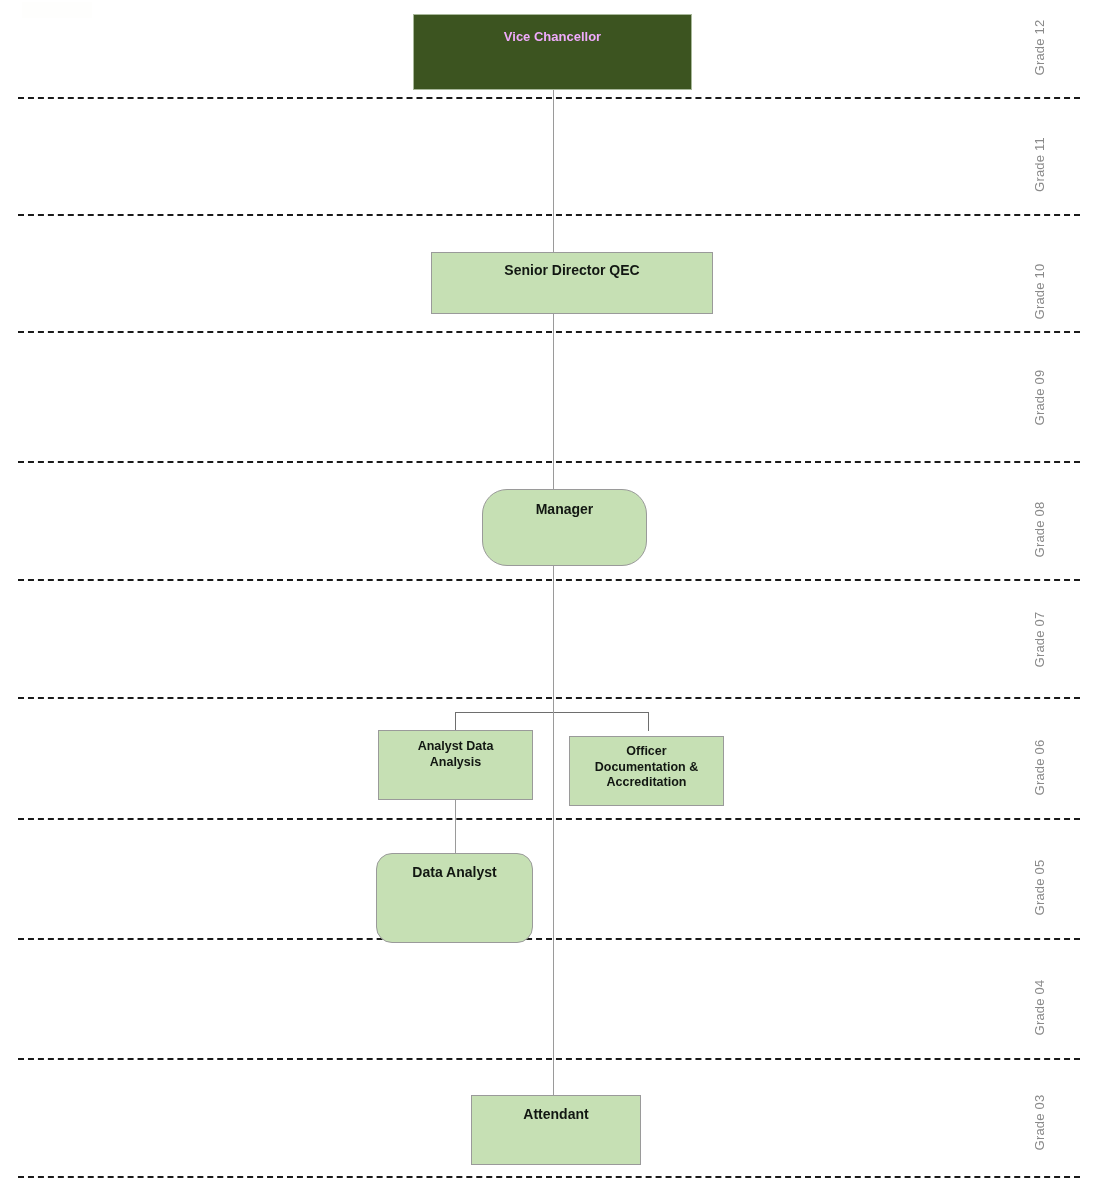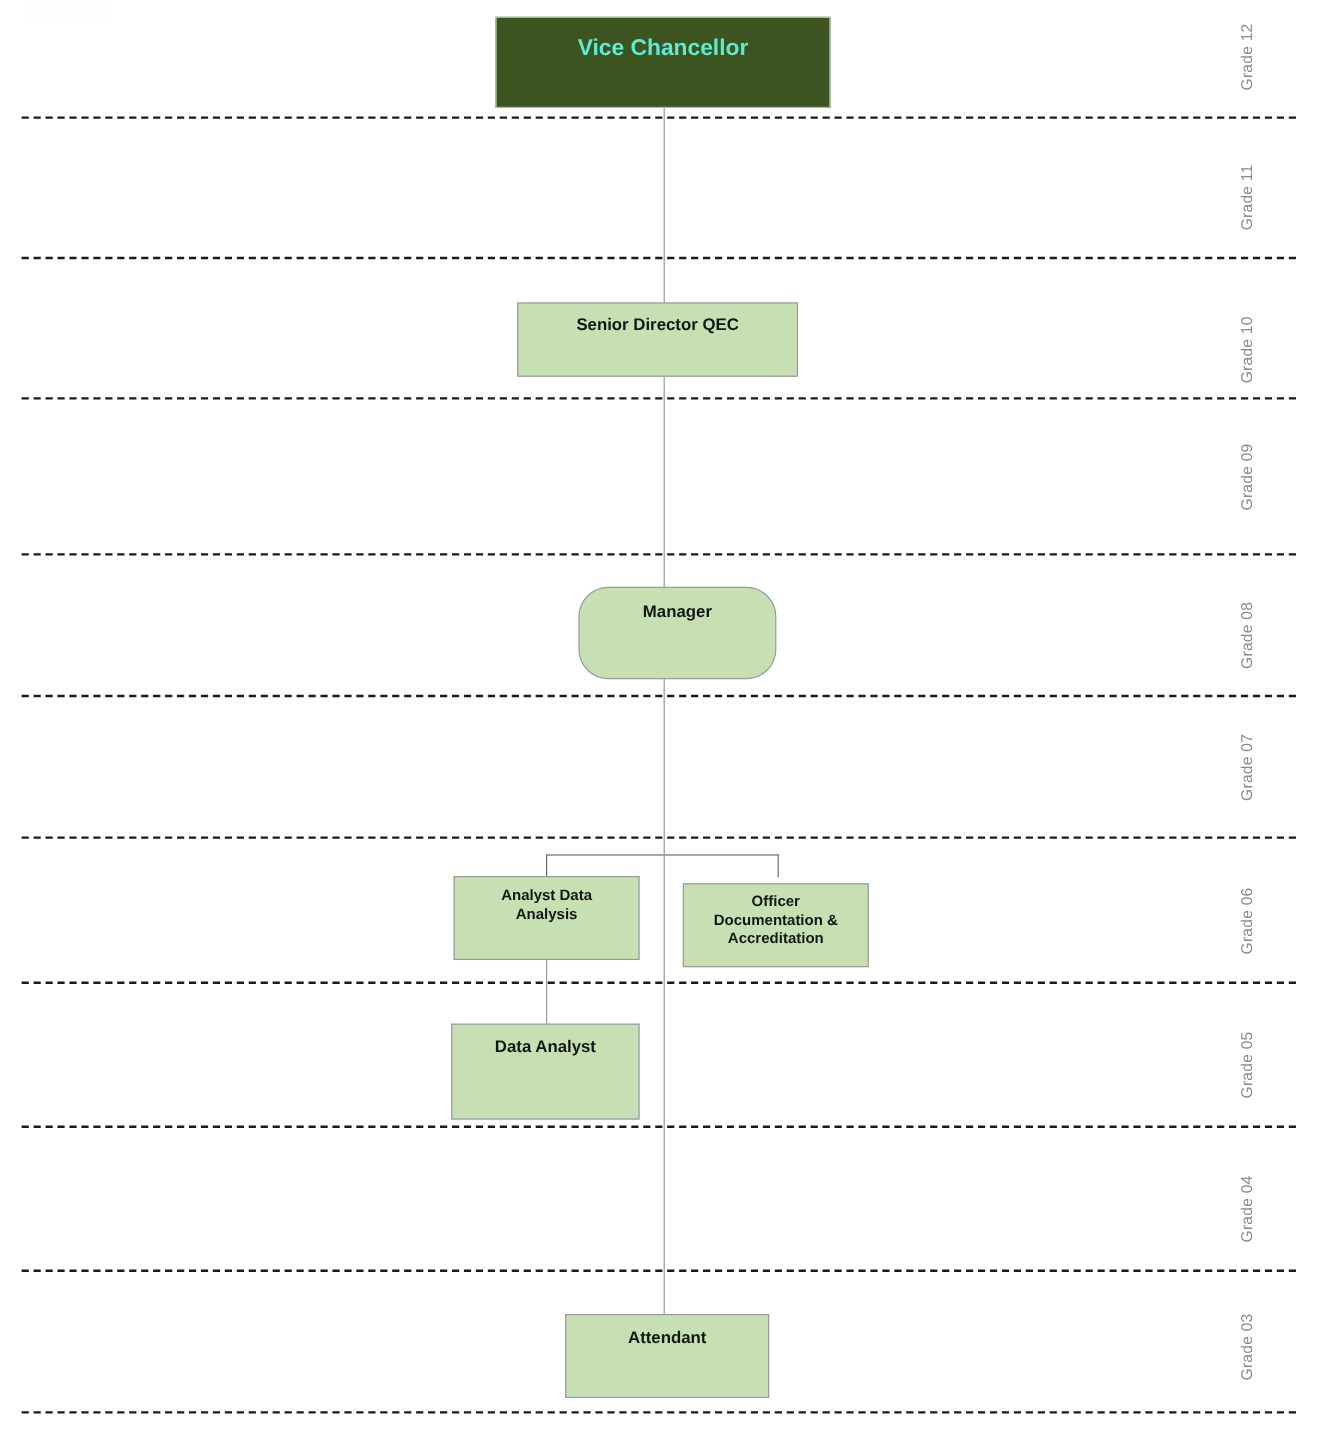--- a/index.html
+++ b/index.html
@@ -75,22 +75,22 @@
     line-height: 1.25;
     color: #121712;
     padding: 0 6px;
     white-space: pre-line;
   }
   .node.level-top {
     background: #3c5420;
     border: 1px solid #a8b89a;
   }
   .node.level-top .node-label {
-    color: #5eead4;
-    font-size: 19px;
+    color: #f0abfc;
+    font-size: 13px;
   }
   .node.small-text .node-label {
     font-size: 12.5px;
   }
 
   
   .corner-artifact {
     position: absolute;
     left: 22px;
     top: 2px;
@@ -140,40 +140,40 @@
   <div class="connector-dark v" style="left:648px; top:712px; height:19px;"></div>
 
   <div class="connector v" style="left:455px; top:799px; height:55px;"></div>
 
   <div class="connector v" style="left:553px; top:712px; height:384px;"></div>
 
   <div class="node level-top" style="left:413px; top:14px; width:279px; height:76px;">
     <span class="node-label" style="margin-top:14px;">Vice Chancellor</span>
   </div>
 
-  <div class="node" style="left:431px; top:252px; width:234px; height:62px;">
+  <div class="node" style="left:431px; top:252px; width:282px; height:62px;">
     <span class="node-label" style="margin-top:9px;">Senior Director QEC</span>
   </div>
 
   <div class="node" style="left:482px; top:489px; width:165px; height:77px;border-radius:25px;">
     <span class="node-label" style="margin-top:11px;">Manager</span>
   </div>
 
   <div class="node small-text" style="left:378px; top:730px; width:155px; height:70px;">
     <span class="node-label" style="margin-top:8px;">Analyst Data
 Analysis</span>
   </div>
 
   <div class="node small-text" style="left:569px; top:736px; width:155px; height:70px;">
     <span class="node-label" style="margin-top:7px;">Officer
 Documentation &amp;
 Accreditation</span>
   </div>
 
-  <div class="node" style="left:376px; top:853px; width:157px; height:80px;">
+  <div class="node" style="left:376px; top:853px; width:157px; height:90px;border-radius:16px;">
     <span class="node-label" style="margin-top:10px;">Data  Analyst</span>
   </div>
 
   <div class="node" style="left:471px; top:1095px; width:170px; height:70px;">
     <span class="node-label" style="margin-top:10px;">Attendant</span>
   </div>
 
 </div>
 
 </body></html>

